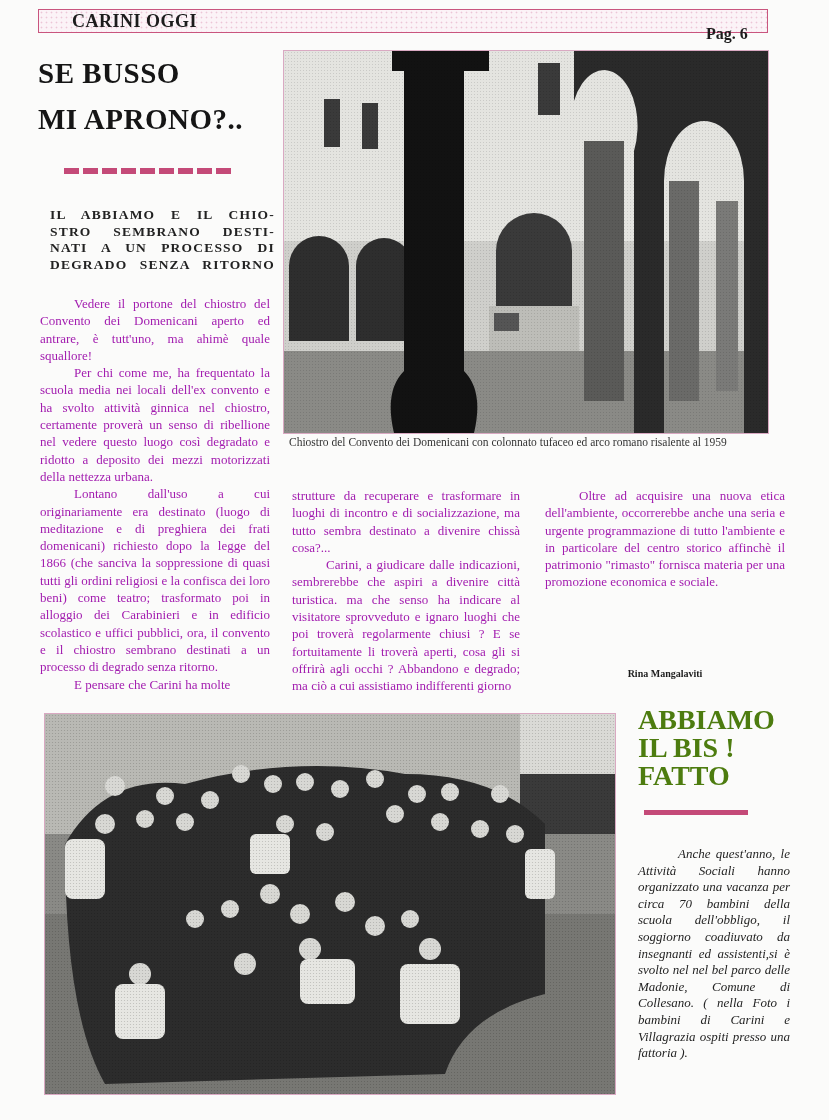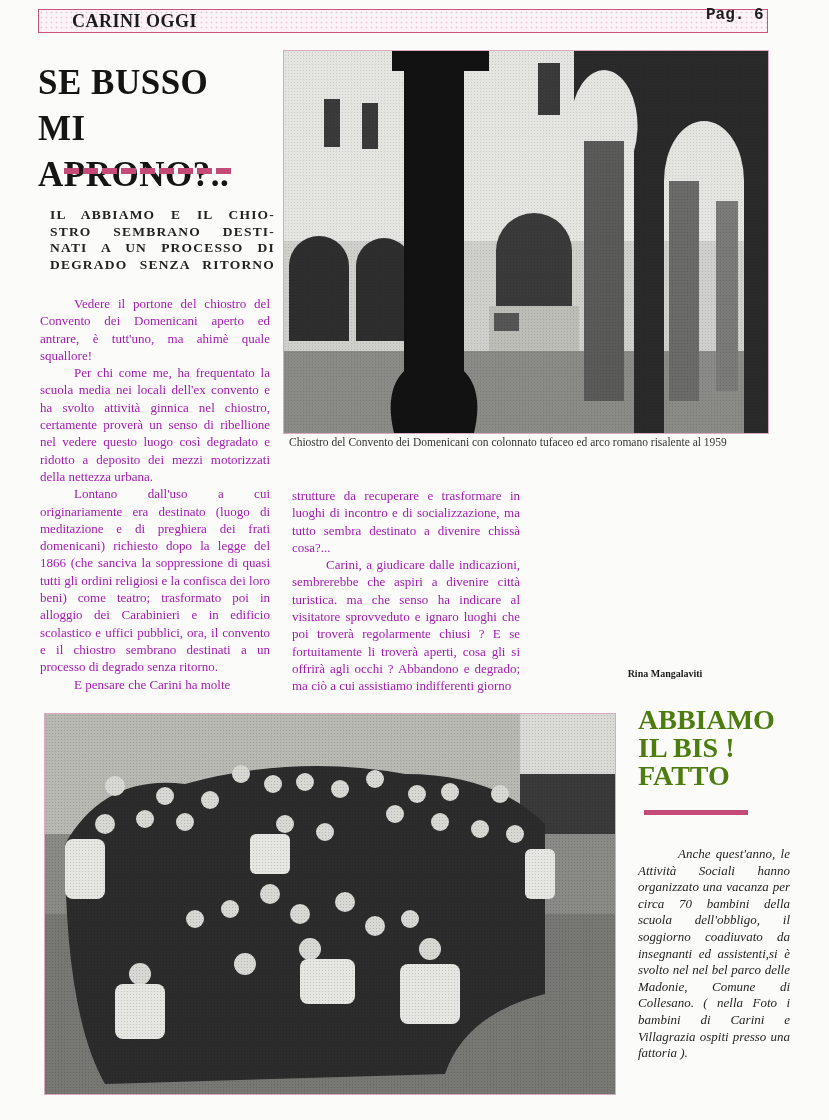--- a/index.html
+++ b/index.html
@@ -16,27 +16,27 @@
     left: 38px; top: 9px; width: 728px; height: 22px;
     border: 1.5px solid #c9557e;
     background-color: #fbf3f7;
     background-image: radial-gradient(#ecc6d6 0.8px, transparent 1.1px);
     background-size: 5px 5px;
   }
   .header-title {
     left: 72px; top: 11px; font-size: 18px; font-weight: bold; letter-spacing: 0.5px;
   }
   .header-page {
-    left: 706px; top: 6px; font-size: 16px; font-weight: bold; font-family: Liberation Mono, monospace;
+    left: 706px; top: 25px; font-size: 16px; font-weight: bold;
   }
 
   
   .headline {
-    left: 38px; top: 60px; width: 245px;
-    font-size: 35px; font-weight: bold; line-height: 46px; letter-spacing: 0.5px;
+    left: 38px; top: 50px; width: 245px;
+    font-size: 29px; font-weight: bold; line-height: 46px; letter-spacing: 0.5px;
     color: #151515;
   }
   .dash-row { left: 64px; top: 168px; display: flex; gap: 4px; }
   .dash { width: 15px; height: 6px; background: #c44a78; }
 
   .subhead {
     left: 50px; top: 207px; width: 225px;
     font-size: 13.5px; font-weight: bold; line-height: 16.5px; letter-spacing: 1.2px;
     text-align: justify; text-align-last: justify; color: #222;
   }
@@ -155,20 +155,21 @@
   <p>Lontano dall'uso a cui originariamente era destinato (luogo di  meditazione e di preghiera dei frati domenicani) richiesto dopo la legge del 1866 (che sanciva la soppressione di quasi tutti gli ordini religiosi e la confisca dei loro beni)  come teatro; trasformato poi in alloggio dei Carabinieri e in edificio scolastico e uffici pubblici, ora, il convento e il chiostro sembrano destinati a un processo di degrado senza ritorno.</p>
   <p>E pensare che Carini ha molte</p>
 </div>
 
 <div class="abs col col2">
   <p class="noindent">strutture da recuperare e trasformare in luoghi di incontro e di socializzazione, ma tutto sembra destinato a divenire chissà cosa?...</p>
   <p>Carini, a giudicare dalle indicazioni, sembrerebbe che aspiri a divenire città turistica. ma che senso ha indicare al visitatore sprovveduto e ignaro luoghi che poi troverà regolarmente chiusi ?  E se fortuitamente li troverà aperti, cosa gli si offrirà agli occhi ? Abbandono e degrado; ma ciò a cui assistiamo indifferenti  giorno</p>
 </div>
 
 <div class="abs col col3">
+  <p>Oltre ad acquisire una nuova etica dell'ambiente, occorrerebbe anche una seria e urgente programmazione di tutto l'ambiente e in particolare del centro storico affinchè il patrimonio "rimasto" fornisca materia per una promozione economica e sociale.</p>
 </div>
 <div class="abs byline">Rina Mangalaviti</div>
 
 <div class="abs photo-frame photo2" title="Group photo of children and adults posing outdoors in front of a stone wall">
   <svg width="570" height="380" viewBox="0 0 570 380">
     <defs>
       <pattern id="ht2" width="3" height="3" patternUnits="userSpaceOnUse">
         <circle cx="1.5" cy="1.5" r="0.55" fill="#000" opacity="0.18"></circle>
       </pattern>
     </defs>

